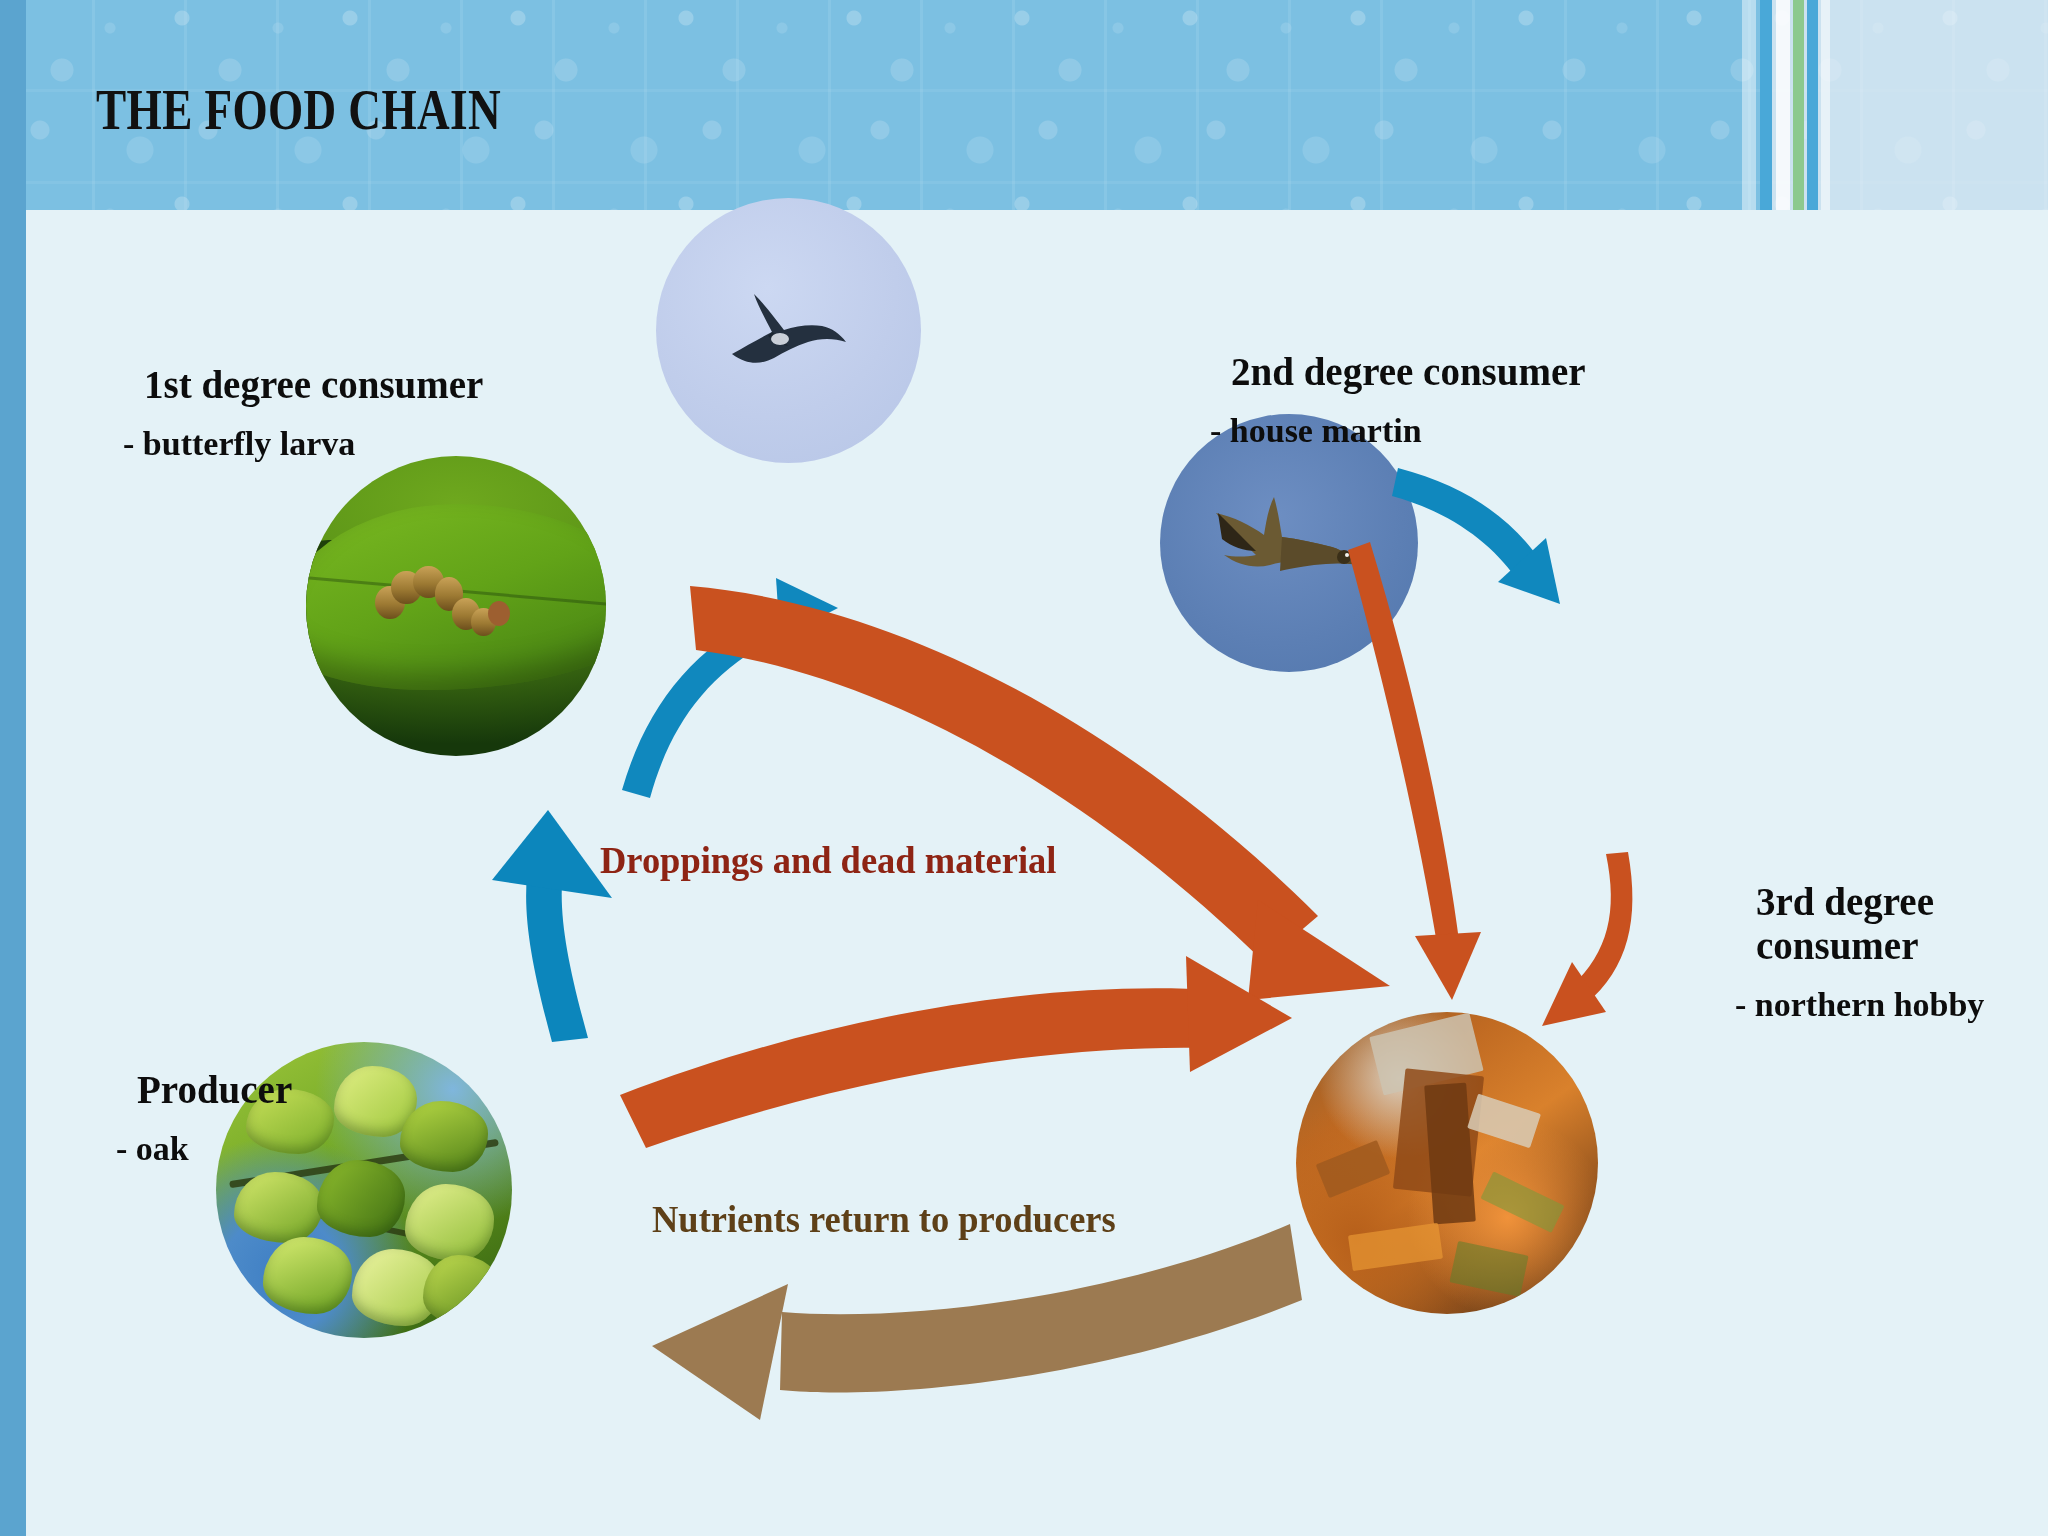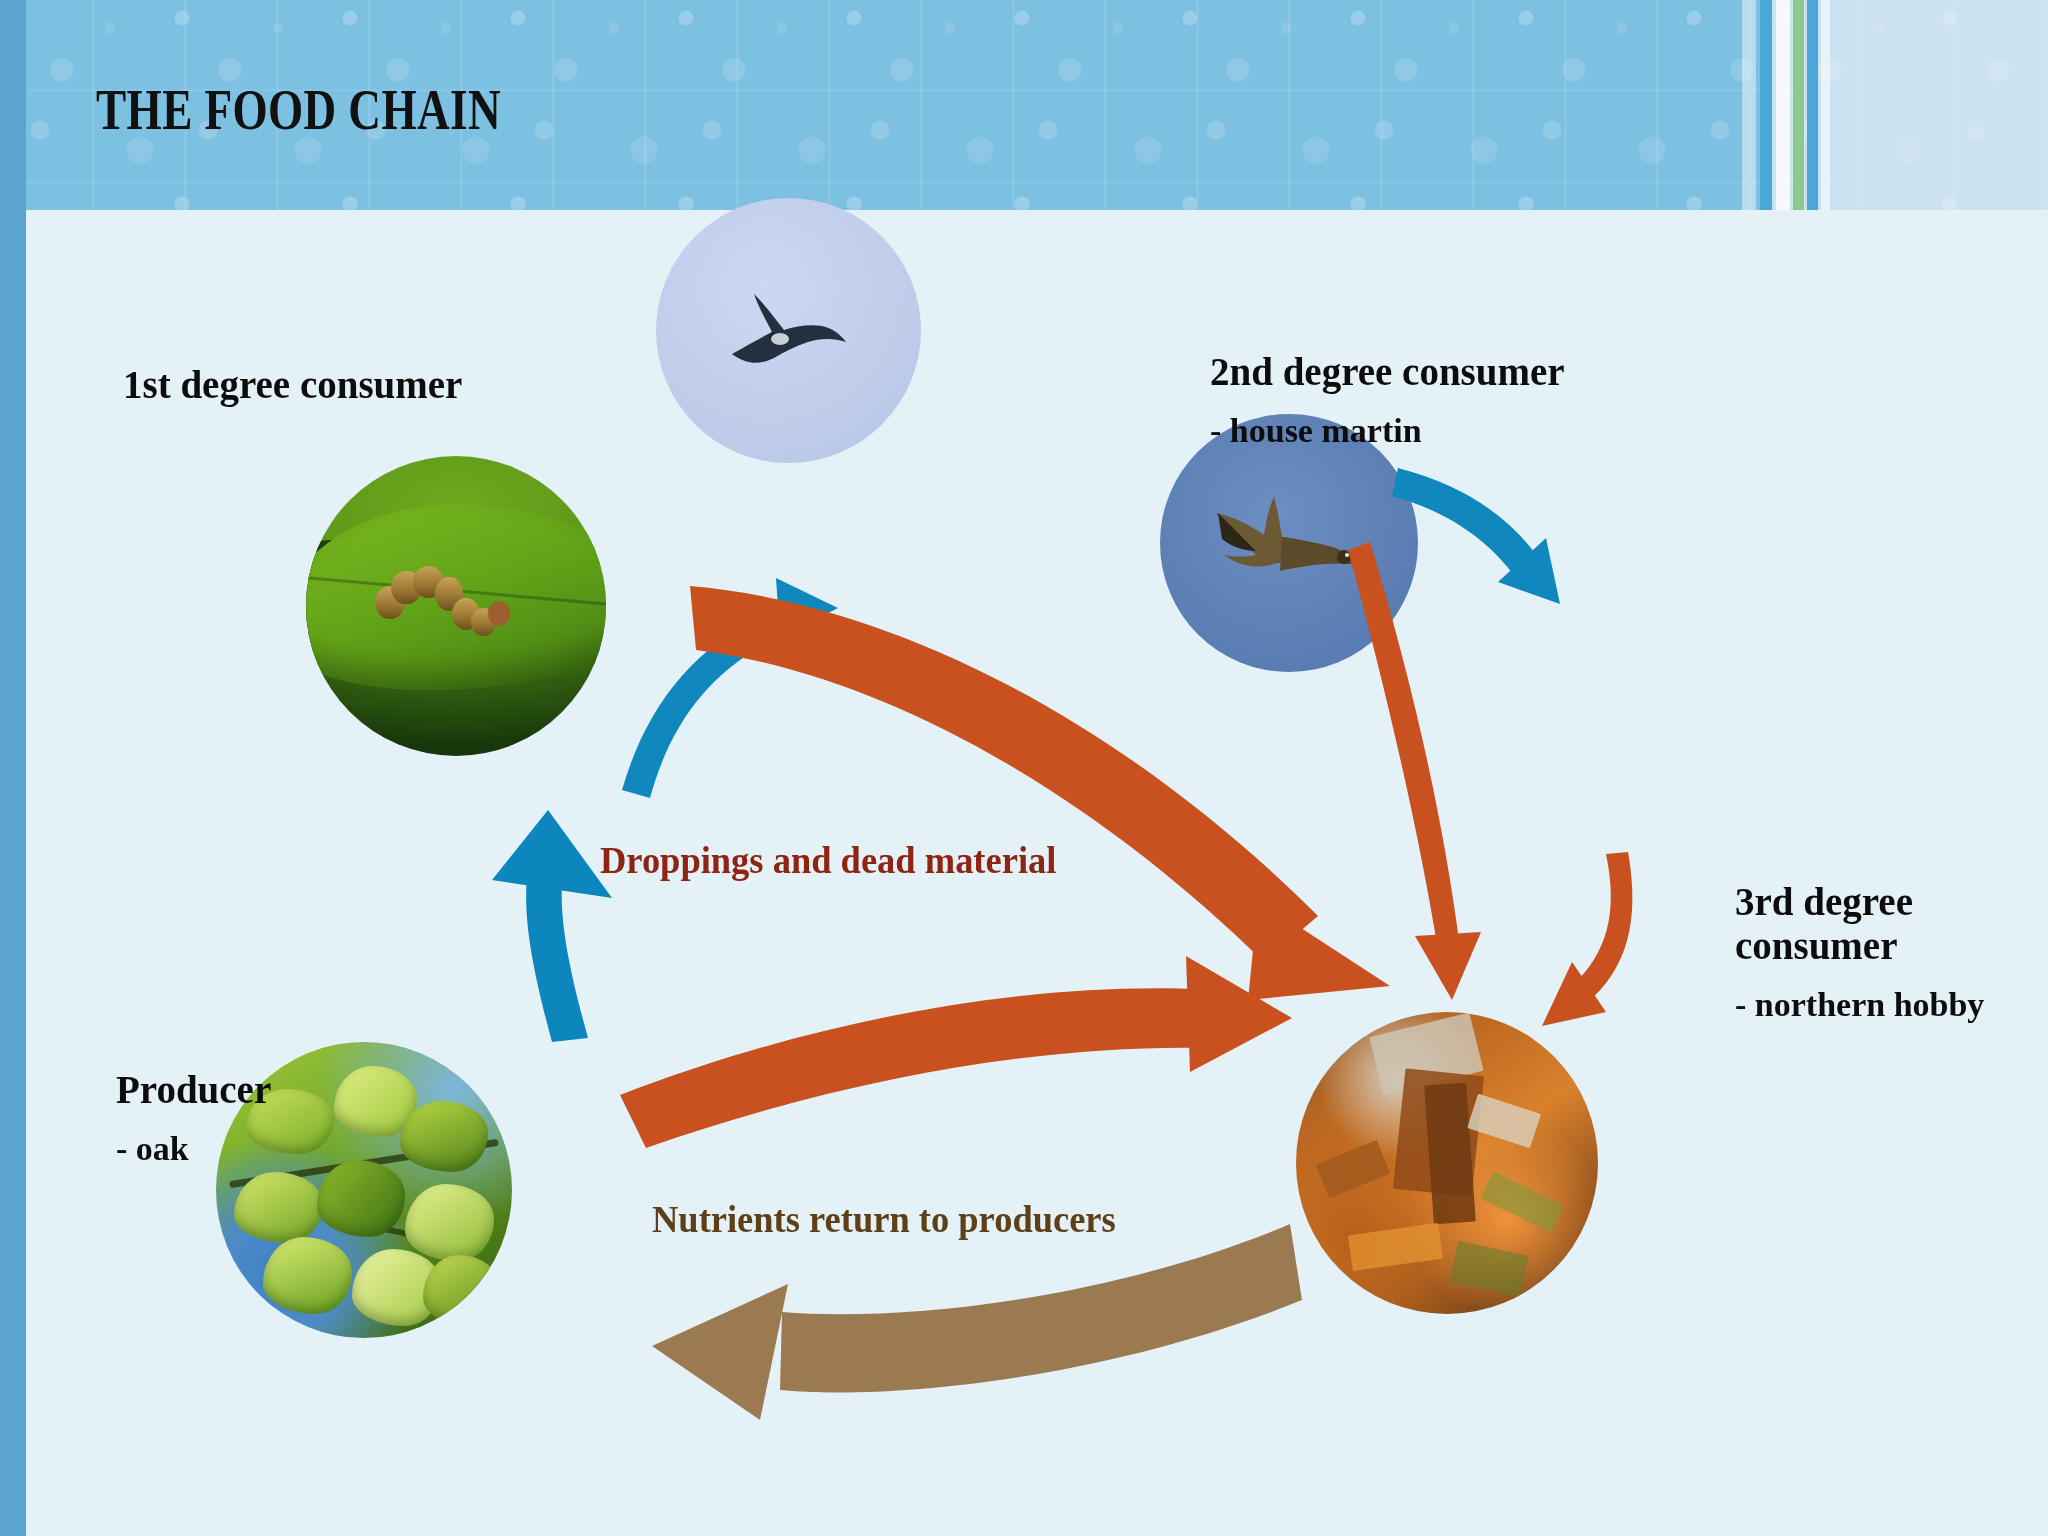--- a/index.html
+++ b/index.html
@@ -209,21 +209,21 @@
 
   
   .label {
     position: absolute;
     z-index: 8;
     color: #0d0d0d;
     font-weight: 700;
     line-height: 1.13;
     white-space: pre-line;
   }
-  .label .ttl { display: block; font-size: 39px; }
+  .label .ttl { display: block; font-size: 39px; margin-left: 21px; }
   .label .sub { display: block; font-size: 34px; }
 
   #label-consumer1 { left: 123px; top: 345px; }
   #label-consumer2 { left: 1210px; top: 332px; }
   #label-consumer3 { left: 1735px; top: 862px; width: 330px; }
   #label-producer  { left: 116px; top: 1050px; }
   #label-decomp    { left: 1616px; top: 1315px; }
 
   .flow-text {
     position: absolute;
@@ -371,20 +371,21 @@
     <g>
       <path d="M 1302 1300 C 1100 1382 880 1400 780 1390 L 782 1312
                C 900 1322 1110 1300 1290 1224 Z" fill="#9c7a51"></path>
       <polygon points="652,1346 788,1284 760,1420" fill="#9c7a51"></polygon>
     </g>
 
   </svg>
 
   <div class="label" id="label-consumer1">
     <span class="ttl">1st degree consumer</span>
+    <span class="sub">- butterfly larva</span>
   </div>
 
   <div class="label" id="label-consumer2">
     <span class="ttl">2nd degree consumer</span>
     <span class="sub">- house martin</span>
   </div>
 
   <div class="label" id="label-consumer3">
     <span class="ttl">3rd degree
 consumer</span>

